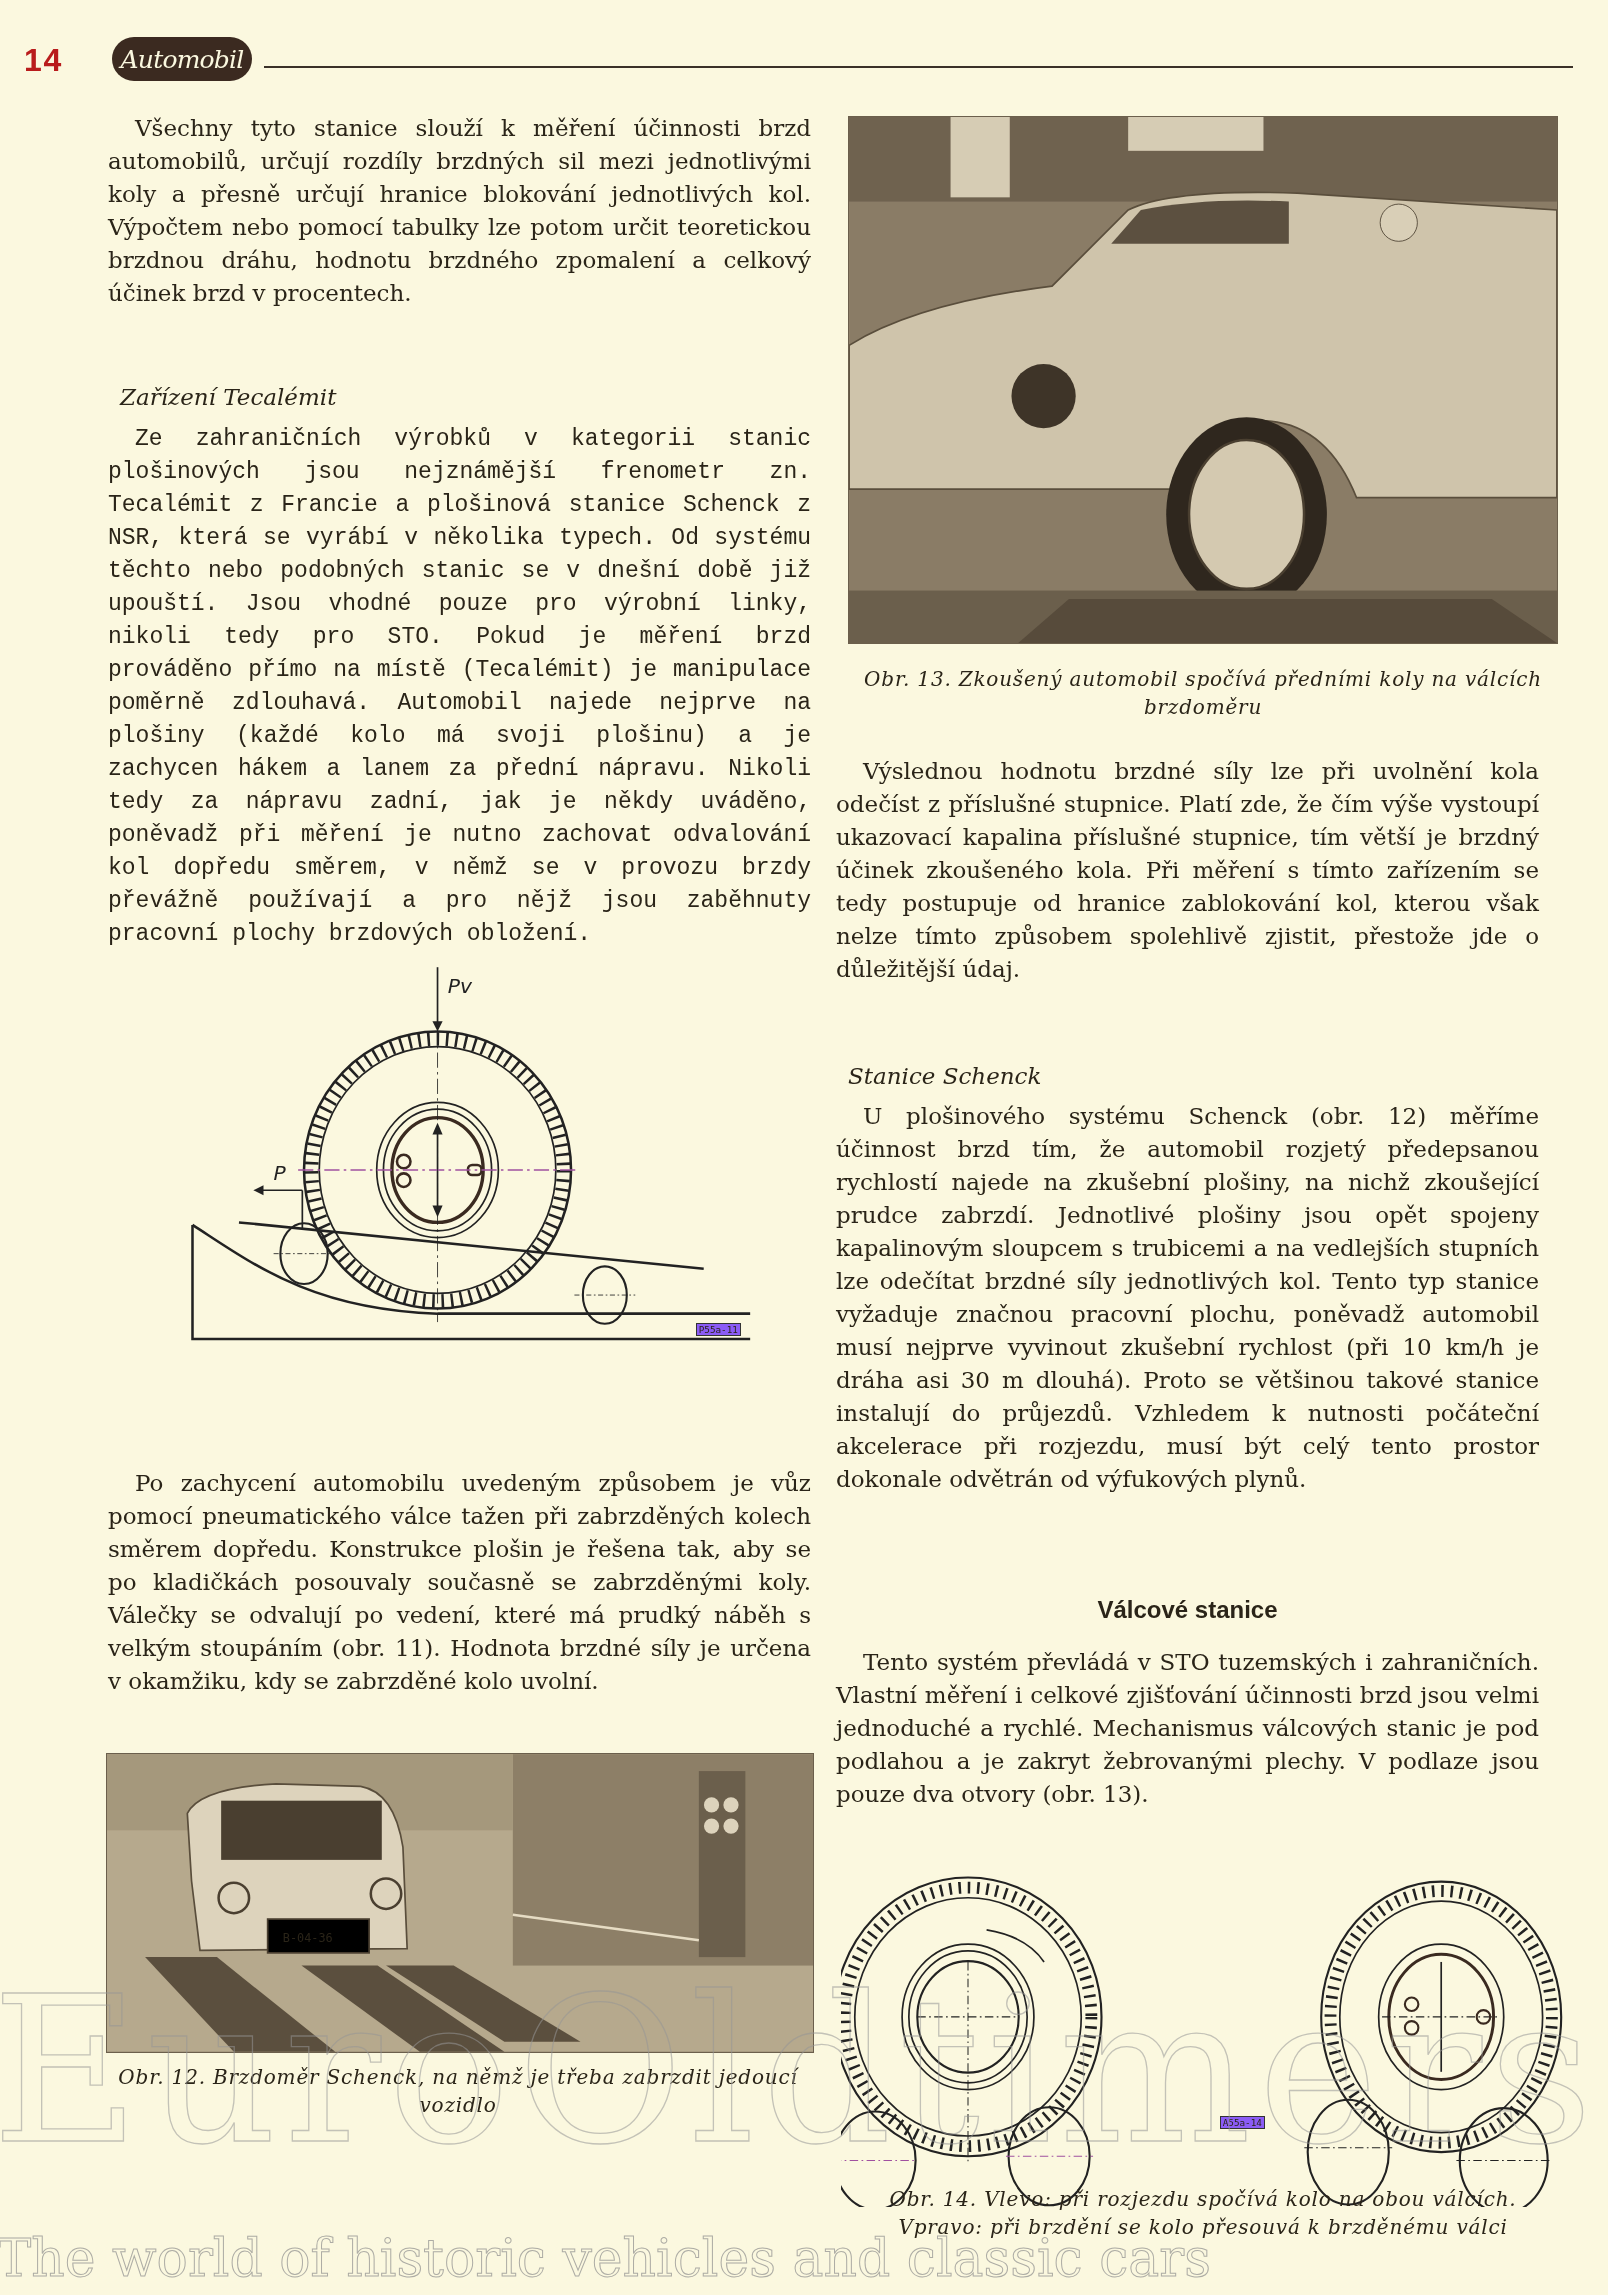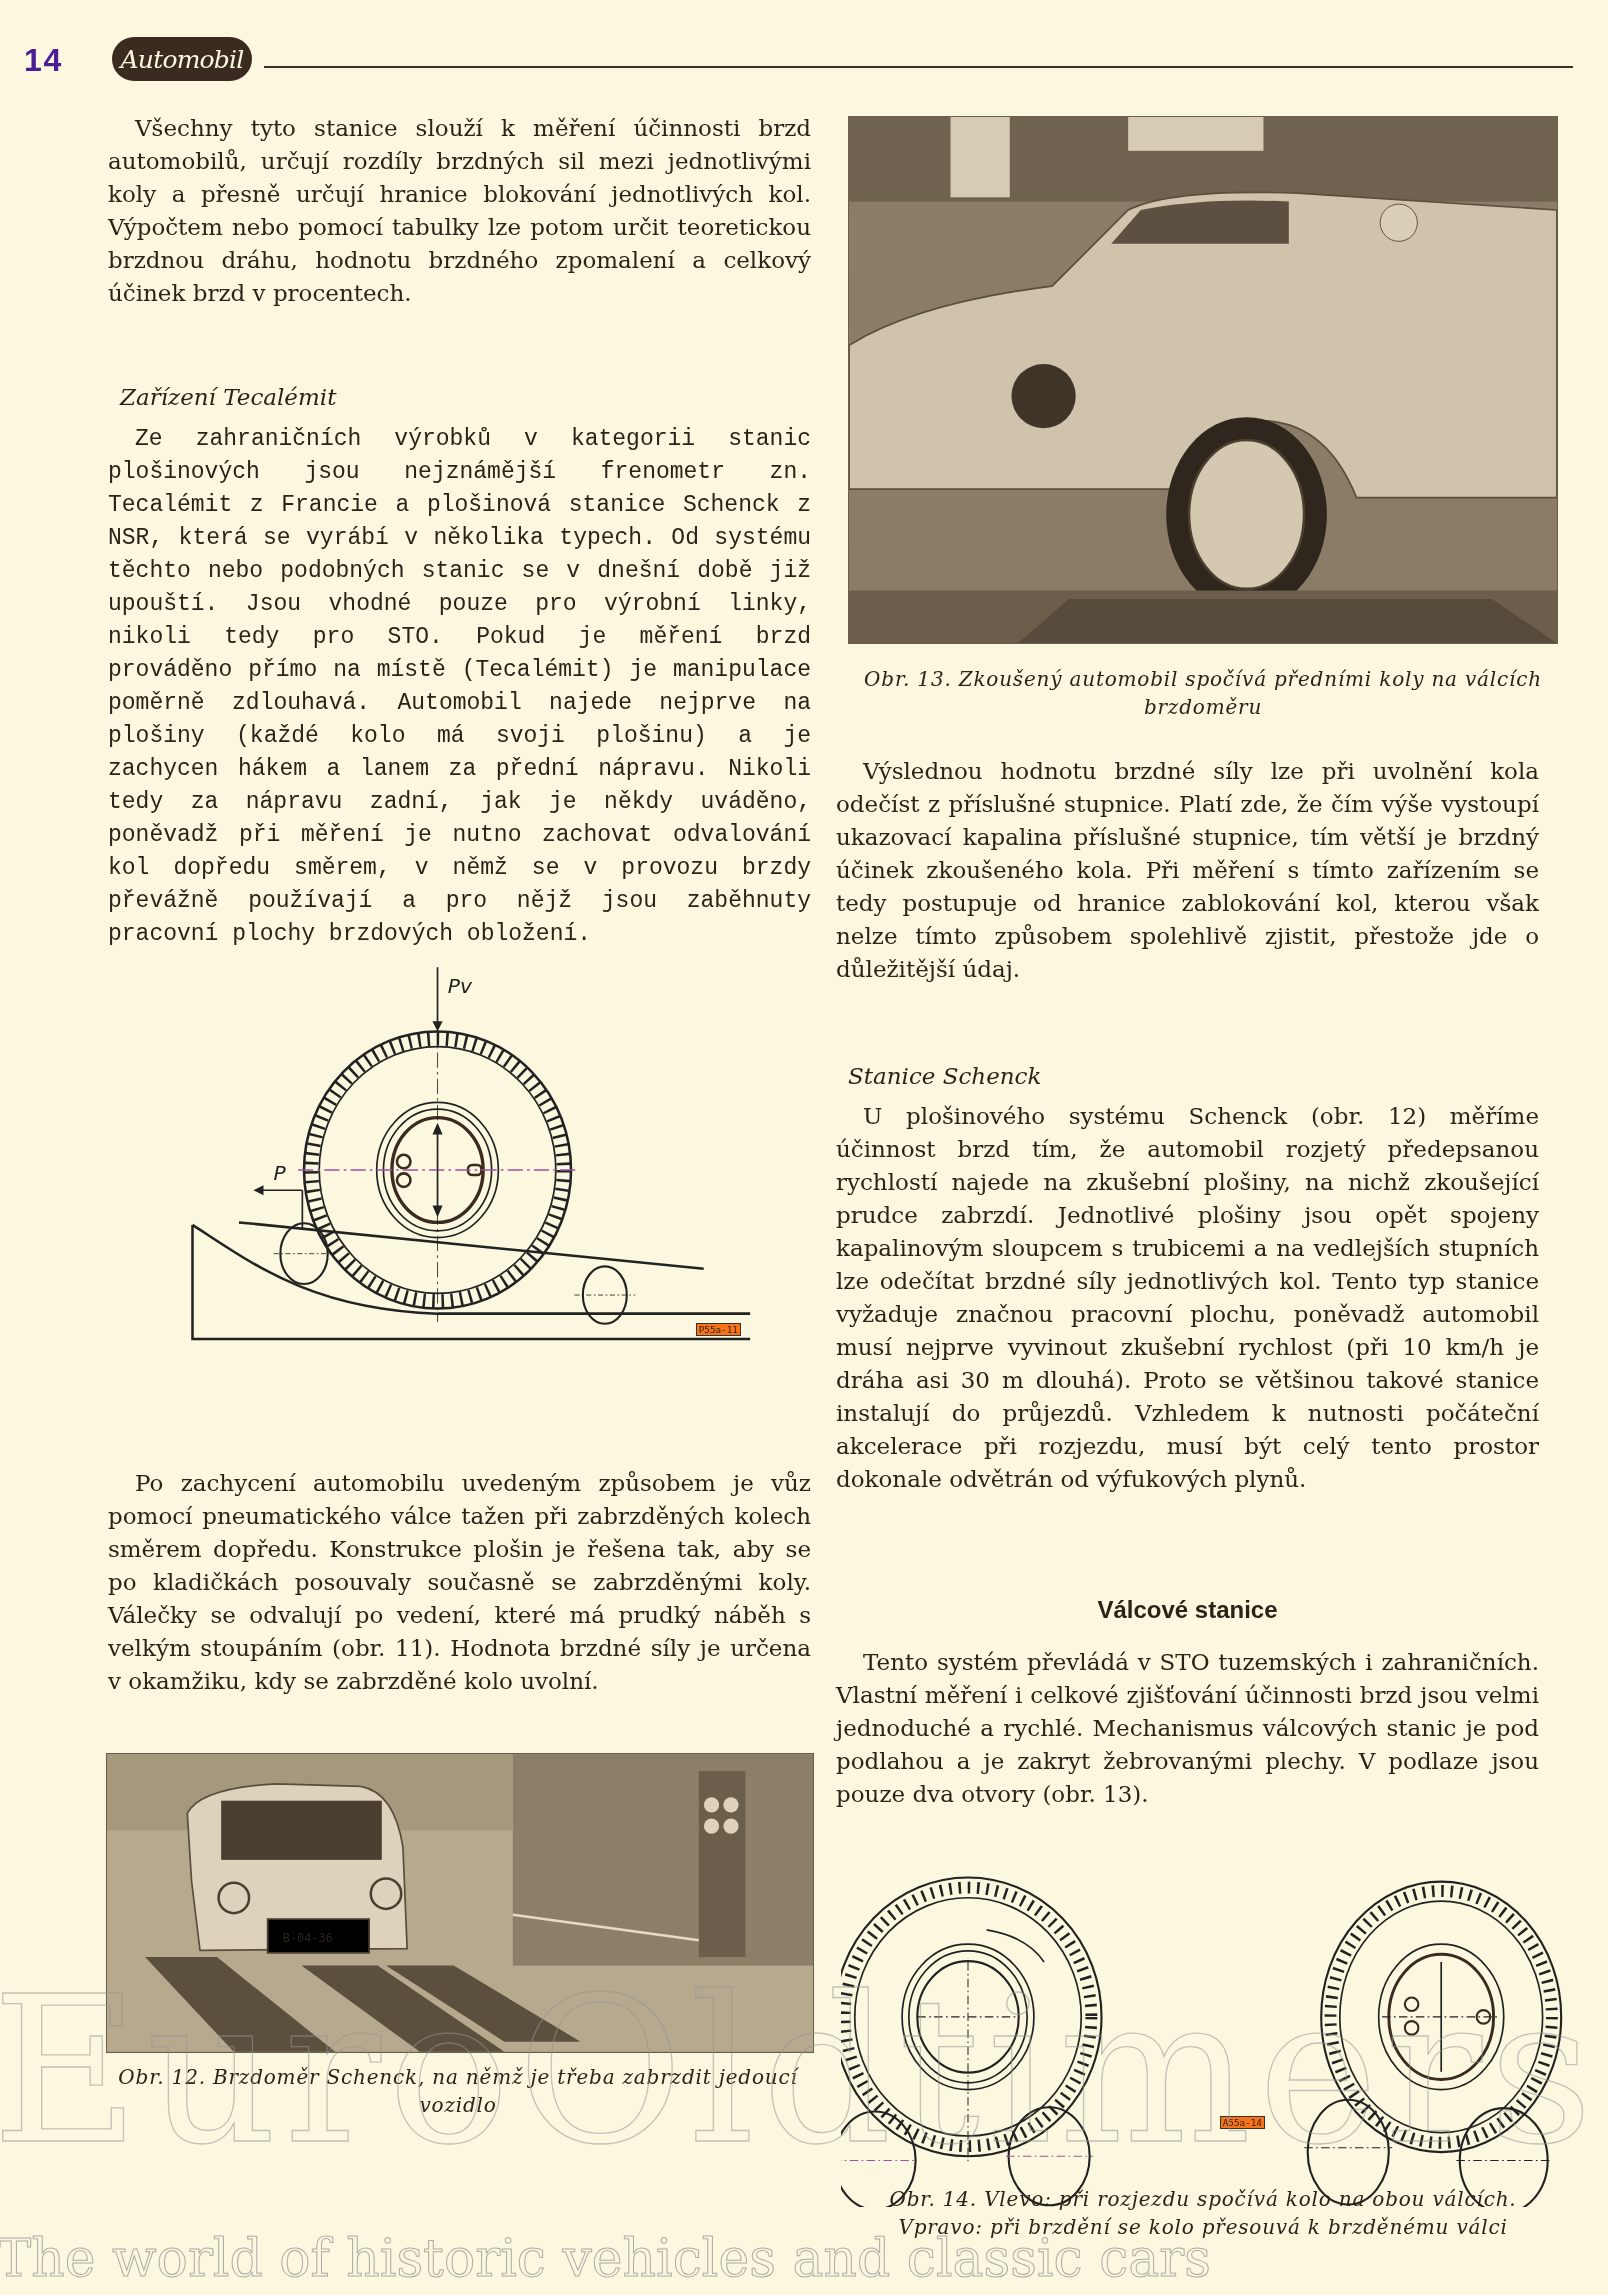--- a/index.html
+++ b/index.html
@@ -5,21 +5,21 @@
   html, body { margin:0; padding:0; }
   body {
     width:1608px; height:2295px; position:relative; overflow:hidden;
     background:#fbf8df;
     color:#2a2418;
     font-family:"DejaVu Serif", "Liberation Serif", serif;
   }
   .page-num {
     position:absolute; left:24px; top:42px;
     font-family:"Liberation Sans", "DejaVu Sans", sans-serif;
-    font-weight:bold; font-size:32px; color:#4c1d95; letter-spacing:1.7px;
+    font-weight:bold; font-size:32px; color:#b91c1c; letter-spacing:1.7px;
   }
   .logo {
     position:absolute; left:112px; top:37px; width:140px; height:44px;
     background:#3b2a20; border-radius:22px;
     display:flex; align-items:center; justify-content:center;
   }
   .logo span {
     color:#fbf8df; font-family:"DejaVu Serif", serif; font-style:italic;
     font-size:25px; letter-spacing:-0.8px;
   }
@@ -45,21 +45,21 @@
     letter-spacing:0.8px;
   }
   .photo {
     position:absolute; overflow:hidden;
     background: linear-gradient(180deg,#8a7c68 0%, #b8ab90 45%, #6e6150 100%);
     border:0.8px solid #6b5f4c;
     text-decoration:underline;
   }
   .fig-tag {
     position:absolute; font-size:9.3px; font-family:"DejaVu Sans Mono", monospace;
-    border:0.8px solid #333; padding:0 1.7px; background:#f97316;
+    border:0.8px solid #333; padding:0 1.7px; background:#8b5cf6;
   }
   .watermark-big {
     position:absolute; left:-8.5px; top:1970px; width:1623px;
     font-family:"DejaVu Serif", serif; font-size:203px; line-height:203px;
     color:transparent; -webkit-text-stroke:1.3px rgba(150,150,150,0.55);
     white-space:nowrap; letter-spacing:6.8px; pointer-events:none;
   }
   .watermark-small {
     position:absolute; left:-3.4px; top:2232px; width:1116px;
     font-family:"DejaVu Serif", serif; font-size:52px; line-height:52px;

